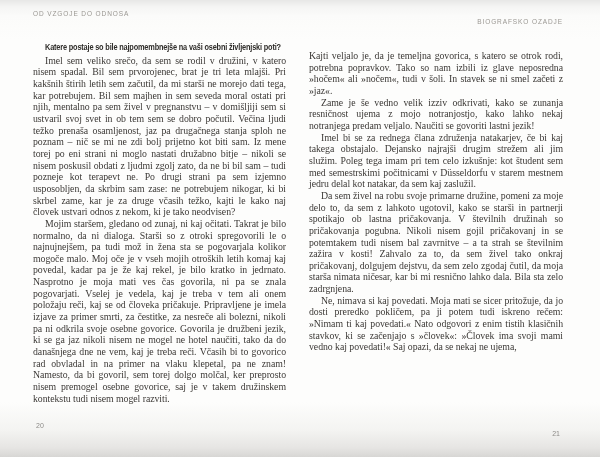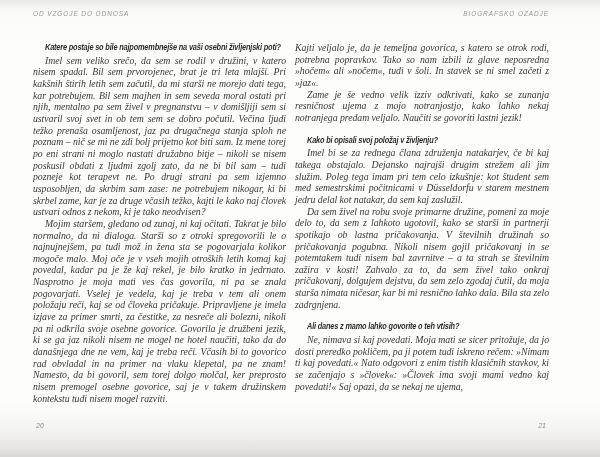--- a/index.html
+++ b/index.html
@@ -16,24 +16,23 @@
     height: 457px;
     background: linear-gradient(180deg,
       #e7e7e6 0px, #f5f5f4 7px, #fbfbfa 16px,
       #fdfdfc 40px, #fdfdfc 88%, #f4f4f2 94%,
       #e6e5e3 98%, #d7d6d4 100%);
   }
   .page {
     position: absolute;
     top: 0;
     height: 440px;
-    font-style: italic;
   }
   .page-left  { left: 33px;  width: 253px; }
-  .page-right { left: 295px; width: 254px; }
+  .page-right { left: 309px; width: 254px; margin-top: 8px; }
   .running-header {
     position: absolute;
     top: 10px;
     width: 100%;
     font-family: "Liberation Sans", "DejaVu Sans", sans-serif;
     font-size: 6.5px;
     letter-spacing: 0.9px;
     color: #9a9792;
   }
   .running-header.align-right { text-align: right; }
@@ -95,26 +94,20 @@
       <p class="para indent">Mojim staršem, gledano od zunaj, ni kaj očitati. Takrat je bilo normalno, da ni dialoga. Starši so z otroki spregovorili le o najnujnejšem, pa tudi mož in žena sta se pogovarjala kolikor mogoče malo. Moj oče je v vseh mojih otroških letih komaj kaj povedal, kadar pa je že kaj rekel, je bilo kratko in jedrnato. Nasprotno je moja mati ves čas govorila, ni pa se znala pogovarjati. Vselej je vedela, kaj je treba v tem ali onem položaju reči, kaj se od človeka pričakuje. Pripravljene je imela izjave za primer smrti, za čestitke, za nesreče ali bolezni, nikoli pa ni odkrila svoje osebne govorice. Govorila je družbeni jezik, ki se ga jaz nikoli nisem ne mogel ne hotel naučiti, tako da do današnjega dne ne vem, kaj je treba reči. Včasih bi to govorico rad obvladal in na primer na vlaku klepetal, pa ne znam! Namesto, da bi govoril, sem torej dolgo molčal, ker preprosto nisem premogel osebne govorice, saj je v takem družinskem kontekstu tudi nisem mogel razviti.</p>
     </div>
     <div class="page-number pn-left">20</div>
   </div>
 
   <div class="page page-right">
     <div class="running-header align-right">BIOGRAFSKO OZADJE</div>
     <div class="page-body">
       <p class="para">Kajti veljalo je, da je temeljna govorica, s katero se otrok rodi, potrebna popravkov. Tako so nam izbili iz glave neposredna »hočem« ali »nočem«, tudi v šoli. In stavek se ni smel začeti z »jaz«.</p>
       <p class="para indent">Zame je še vedno velik izziv odkrivati, kako se zunanja resničnost ujema z mojo notranjostjo, kako lahko nekaj notranjega predam veljalo. Naučiti se govoriti lastni jezik!</p>
-      <div class="question">
-        <span class="q-inner">Kako bi opisali svoj položaj v življenju?</span>
-      </div>
       <p class="para indent">Imel bi se za rednega člana združenja natakarjev, če bi kaj takega obstajalo. Dejansko najrajši drugim strežem ali jim služim. Poleg tega imam pri tem celo izkušnje: kot študent sem med semestrskimi počitnicami v Düsseldorfu v starem mestnem jedru delal kot natakar, da sem kaj zaslužil.</p>
       <p class="para indent">Da sem živel na robu svoje primarne družine, pomeni za moje delo to, da sem z lahkoto ugotovil, kako se starši in partnerji spotikajo ob lastna pričakovanja. V številnih družinah so pričakovanja pogubna. Nikoli nisem gojil pričakovanj in se potemtakem tudi nisem bal zavrnitve – a ta strah se številnim zažira v kosti! Zahvalo za to, da sem živel tako onkraj pričakovanj, dolgujem dejstvu, da sem zelo zgodaj čutil, da moja starša nimata ničesar, kar bi mi resnično lahko dala. Bila sta zelo zadrgnjena.</p>
-      <div class="question">
-        <span class="q-inner">Ali danes z mamo lahko govorite o teh vtisih?</span>
-      </div>
       <p class="para indent">Ne, nimava si kaj povedati. Moja mati se sicer pritožuje, da jo dosti preredko pokličem, pa ji potem tudi iskreno rečem: »Nimam ti kaj povedati.« Nato odgovori z enim tistih klasičnih stavkov, ki se začenjajo s »človek«: »Človek ima svoji mami vedno kaj povedati!« Saj opazi, da se nekaj ne ujema,</p>
     </div>
     <div class="page-number pn-right">21</div>
   </div>
 
 </div>
 
 </body></html>

